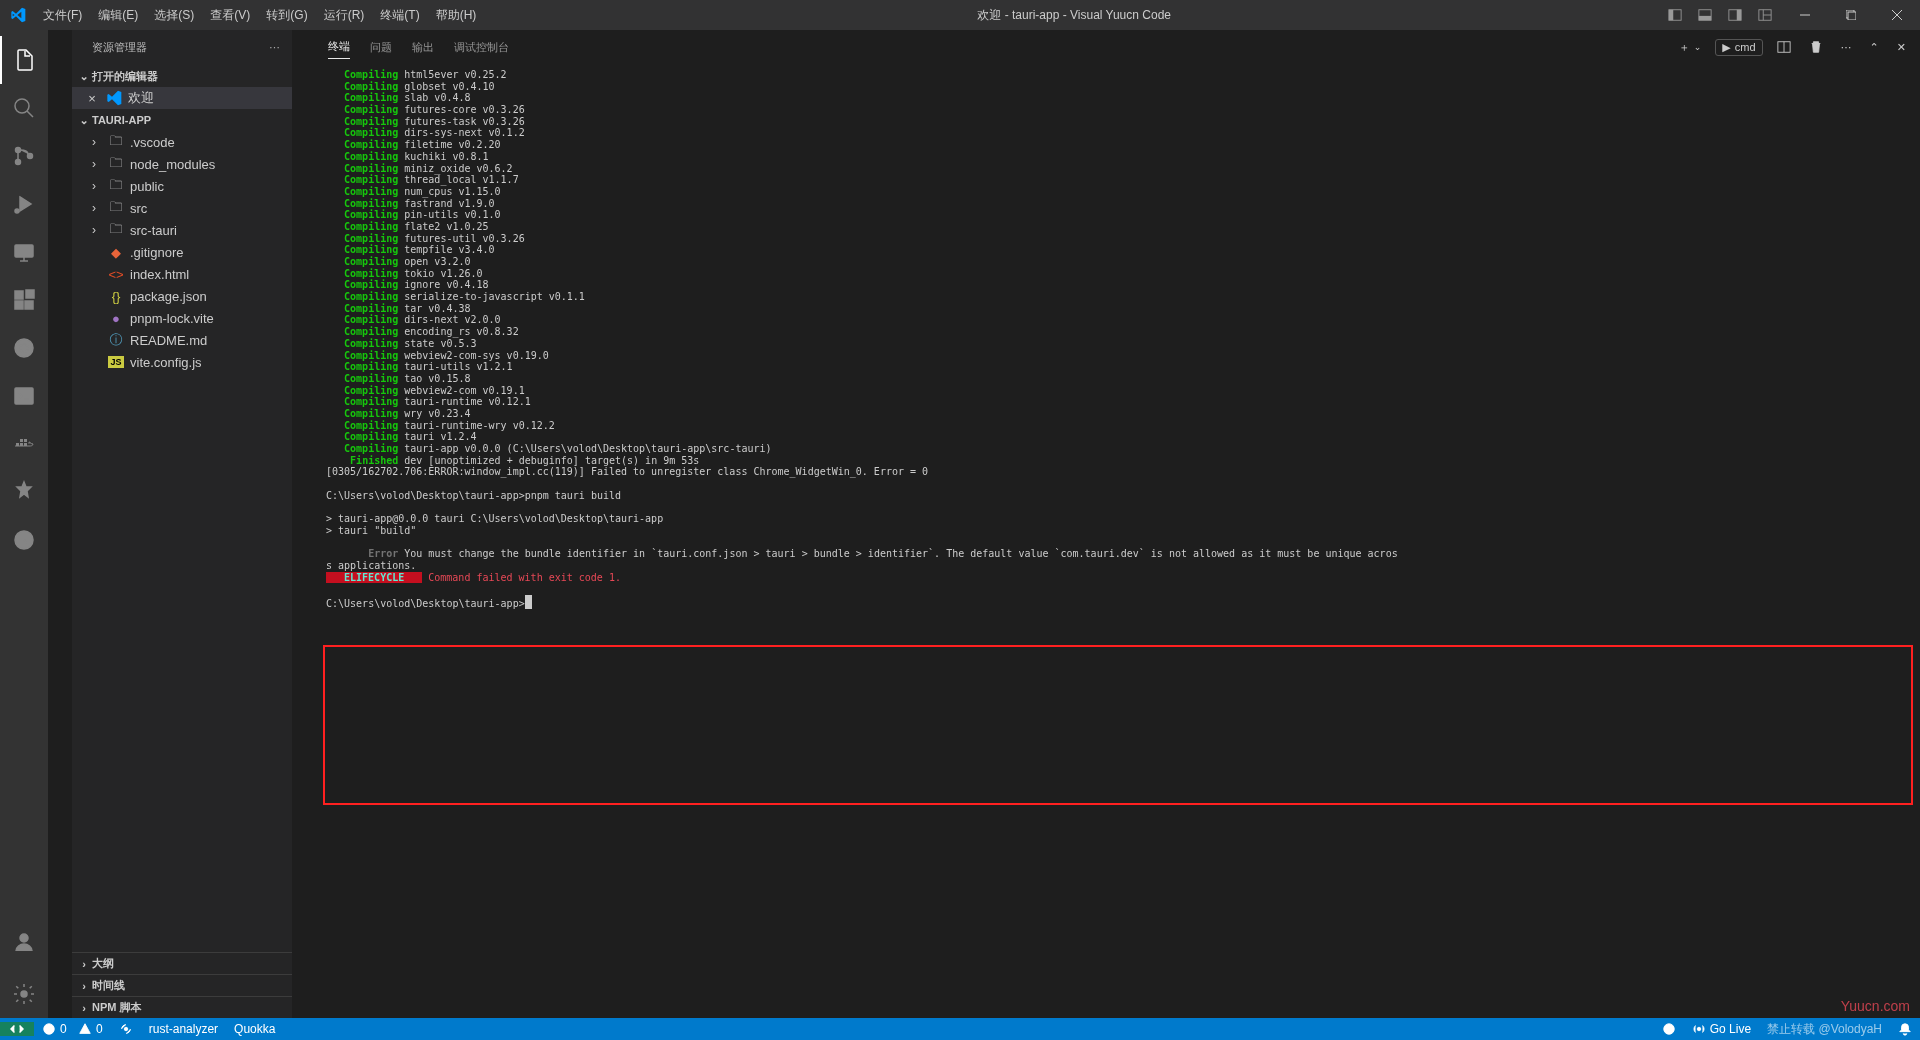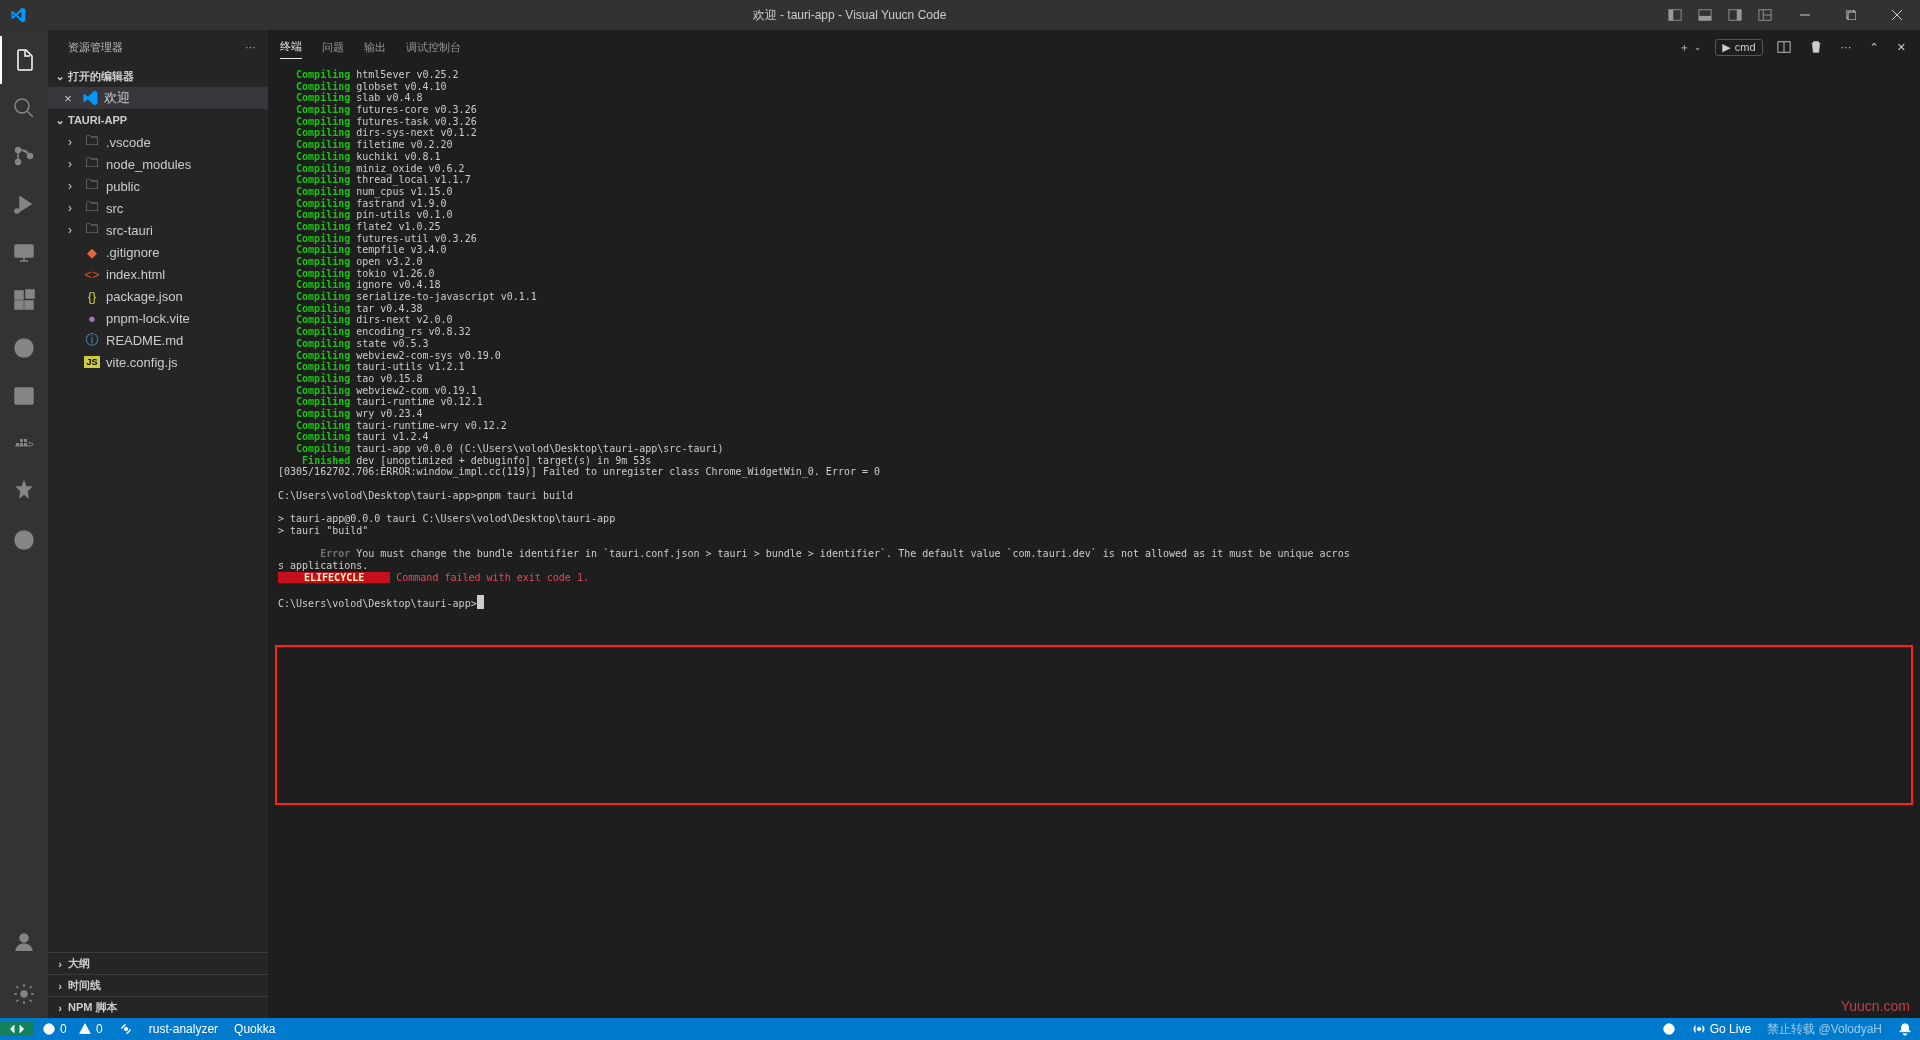--- a/index.html
+++ b/index.html
@@ -7,21 +7,21 @@
 .titlebar { height:30px; background:#323233; display:flex; align-items:center; color:#ccc; font-size:12px; }
 .titlebar .logo { width:35px; display:flex; align-items:center; justify-content:center; }
 .titlebar .logo svg { width:16px; height:16px; }
 .menu { display:flex; }
 .menu-item { padding:0 8px; cursor:default; line-height:30px; }
 .title-center { flex:1; text-align:center; color:#ccc; }
 .title-right { display:flex; align-items:center; gap:8px; padding-right:6px; }
 .title-right .icon-btn { width:22px; height:22px; display:flex; align-items:center; justify-content:center; color:#999; }
 .win-controls { display:flex; }
 .win-btn { width:46px; height:30px; display:flex; align-items:center; justify-content:center; color:#ccc; }
-.main { display:flex; height:calc(100% - 30px - 22px); }
+.main { display:flex; height:calc(100% - 30px - 22px);gap:24px; }
 .activity-bar { width:48px; background:#333; display:flex; flex-direction:column; align-items:center; padding-top:6px; }
 .activity-item { width:48px; height:48px; display:flex; align-items:center; justify-content:center; color:#858585; position:relative; }
 .activity-item.active { color:#fff; }
 .activity-item.active::before { content:""; position:absolute; left:0; top:0; bottom:0; width:2px; background:#fff; }
 .activity-bottom { margin-top:auto; margin-bottom:4px; }
 .sidebar { width:220px; background:#252526; display:flex; flex-direction:column; font-size:13px; }
 .sidebar-header { height:35px; display:flex; align-items:center; justify-content:space-between; padding:0 12px 0 20px; font-size:11px; color:#bbb; text-transform:uppercase; }
 .sidebar-header .more { color:#aaa; cursor:default; }
 .section-header { height:22px; display:flex; align-items:center; padding-left:4px; color:#ccc; font-size:11px; font-weight:bold; cursor:default; }
 .section-header .chevron { width:16px; display:inline-flex; justify-content:center; }
@@ -35,40 +35,50 @@
 .editor-area { flex:1; display:flex; flex-direction:column; background:#1e1e1e; min-width:0; }
 .panel-tabs { height:35px; display:flex; align-items:center; padding:0 12px; border-bottom:1px solid #1e1e1e; font-size:11px; gap:20px; position:relative; }
 .panel-tab { color:#969696; padding:4px 0; cursor:default; }
 .panel-tab.active { color:#e7e7e7; border-bottom:1px solid #e7e7e7; }
 .panel-actions { position:absolute; right:10px; display:flex; gap:10px; align-items:center; color:#ccc; }
 .panel-actions .act { padding:2px 4px; display:flex; align-items:center; gap:4px; }
 .shell-label { border:1px solid #555; border-radius:3px; padding:1px 6px; font-size:11px; display:flex; align-items:center; gap:4px; }
 .terminal { flex:1; font-family:Consolas,monospace; font-size:10px; line-height:1.17; padding:4px 10px 6px 10px; white-space:pre; overflow:hidden; color:#ccc; position:relative; }
 .compile-line .kw { color:#16c60c; font-weight:bold; }
 .err-red { color:#737373; font-weight:bold; }
-.err-bg { background:#c50f1f; color:#fef9c3; font-weight:bold; padding:0 20px; }
+.err-bg { background:#c50f1f; color:#5eead4; font-weight:bold; padding:0 12px; }
 .err-msg { color:#e74856; }
 .red-box { border:2px solid #ff2020; position:absolute; left:7px; right:7px; padding:0; pointer-events:none; }
 .statusbar { height:22px; background:#007acc; color:#fff; display:flex; align-items:center; font-size:12px; }
 .statusbar .sb-item { padding:0 8px; display:flex; align-items:center; gap:4px; height:100%; }
 .statusbar .sb-left { display:flex; align-items:center; }
 .statusbar .sb-right { margin-left:auto; display:flex; align-items:center; }
 .remote { background:#16825d; width:34px; justify-content:center; }
 .watermark { position:absolute; right:10px; bottom:26px; color:#e74856; font-family:Arial; font-size:14px; opacity:0.8; pointer-events:none; }
 svg { fill:currentColor; }
 .cursor-block { display:inline-block; width:7px; height:14px; background:#ccc; vertical-align:text-bottom; }
 </style>
 </head>
 <body>
 
 <div class="titlebar">
   <div class="logo">
     <svg viewBox="0 0 24 24">
         <path fill="#0098ff" d="M23 3l-5-2-9 9-5-4-2 1v10l2 1 5-4 9 9 5-2V3zM4 14v-4l3 2-3 2zm13 3l-6-5 6-5v10z"></path>
       </svg>
+  </div>
+  <div class="menu">
+    <div class="menu-item">文件(F)</div>
+    <div class="menu-item">编辑(E)</div>
+    <div class="menu-item">选择(S)</div>
+    <div class="menu-item">查看(V)</div>
+    <div class="menu-item">转到(G)</div>
+    <div class="menu-item">运行(R)</div>
+    <div class="menu-item">终端(T)</div>
+    <div class="menu-item">帮助(H)</div>
   </div>
   <div class="title-center">欢迎 - tauri-app - Visual Yuucn Code</div>
   <div class="title-right">
     <div class="icon-btn">
         <svg width="14" height="14" viewBox="0 0 16 16">
           <rect x="1" y="2" width="14" height="12" fill="none" stroke="currentColor"></rect>
           <rect x="1" y="2" width="5" height="12"></rect>
         </svg>
       </div>
     <div class="icon-btn">

